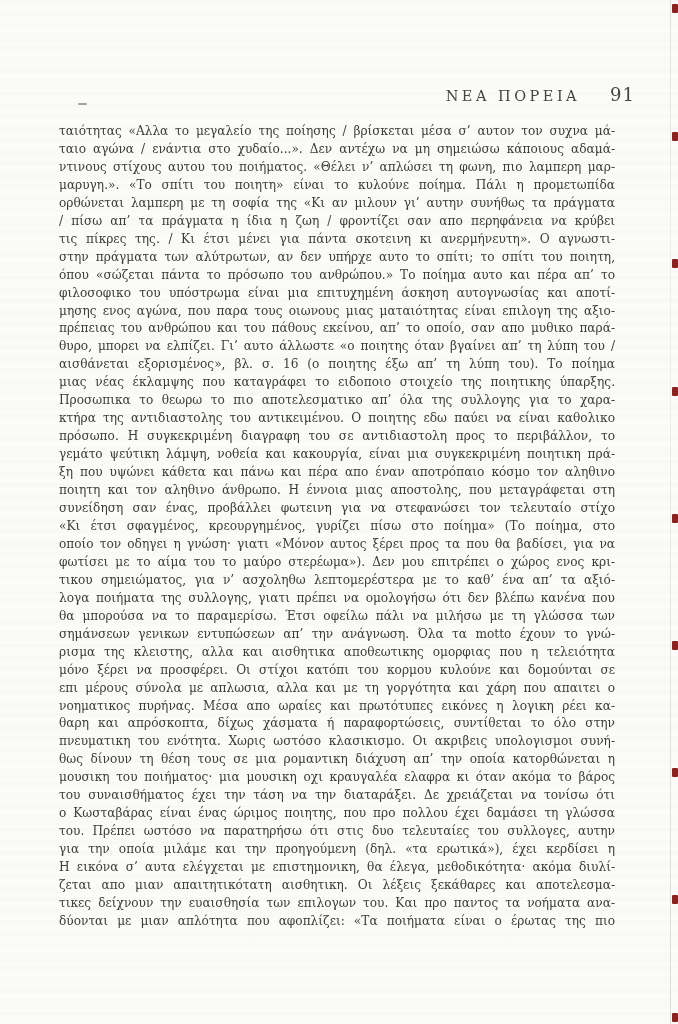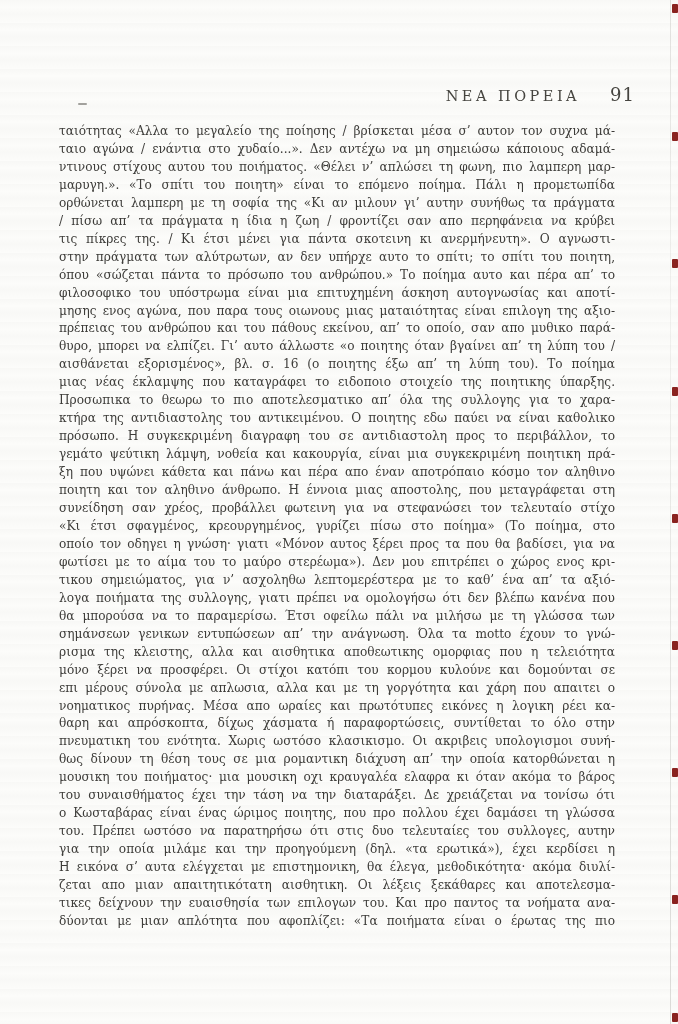--- a/index.html
+++ b/index.html
@@ -107,39 +107,39 @@
     <span class="journal-title">ΝΕΑ ΠΟΡΕΙΑ</span>
     <span class="page-number">91</span>
   </div>
 
   <div class="header-smudge"></div>
 
   <div class="body-text">
       <div class="text-line">ταιότητας «Αλλα το μεγαλείο της ποίησης / βρίσκεται μέσα σ’ αυτον τον συχνα μά-</div>
       <div class="text-line">ταιο αγώνα / ενάντια στο χυδαίο...». Δεν αντέχω να μη σημειώσω κάποιους αδαμά-</div>
       <div class="text-line">ντινους στίχους αυτου του ποιήματος. «Θέλει ν’ απλώσει τη φωνη, πιο λαμπερη μαρ-</div>
-      <div class="text-line">μαρυγη.». «Το σπίτι του ποιητη» είναι το επόμενο ποίημα. Πάλι η προμετωπίδα</div>
+      <div class="text-line">μαρυγη.». «Το σπίτι του ποιητη» είναι το κυλούνε ποίημα. Πάλι η προμετωπίδα</div>
       <div class="text-line">ορθώνεται λαμπερη με τη σοφία της «Κι αν μιλουν γι’ αυτην συνήθως τα πράγματα</div>
       <div class="text-line">/ πίσω απ’ τα πράγματα η ίδια η ζωη / φροντίζει σαν απο περηφάνεια να κρύβει</div>
       <div class="text-line">τις πίκρες της. / Κι έτσι μένει για πάντα σκοτεινη κι ανερμήνευτη». Ο αγνωστι-</div>
       <div class="text-line">στην πράγματα των αλύτρωτων, αν δεν υπήρχε αυτο το σπίτι; το σπίτι του ποιητη,</div>
       <div class="text-line">όπου «σώζεται πάντα το πρόσωπο του ανθρώπου.» Το ποίημα αυτο και πέρα απ’ το</div>
       <div class="text-line">φιλοσοφικο του υπόστρωμα είναι μια επιτυχημένη άσκηση αυτογνωσίας και αποτί-</div>
       <div class="text-line">μησης ενος αγώνα, που παρα τους οιωνους μιας ματαιότητας είναι επιλογη της αξιο-</div>
       <div class="text-line">πρέπειας του ανθρώπου και του πάθους εκείνου, απ’ το οποίο, σαν απο μυθικο παρά-</div>
       <div class="text-line">θυρο, μπορει να ελπίζει. Γι’ αυτο άλλωστε «ο ποιητης όταν βγαίνει απ’ τη λύπη του /</div>
       <div class="text-line">αισθάνεται εξορισμένος», βλ. σ. 16 (ο ποιητης έξω απ’ τη λύπη του). Το ποίημα</div>
       <div class="text-line">μιας νέας έκλαμψης που καταγράφει το ειδοποιο στοιχείο της ποιητικης ύπαρξης.</div>
       <div class="text-line">Προσωπικα το θεωρω το πιο αποτελεσματικο απ’ όλα της συλλογης για το χαρα-</div>
       <div class="text-line">κτήρα της αντιδιαστολης του αντικειμένου. Ο ποιητης εδω παύει να είναι καθολικο</div>
       <div class="text-line">πρόσωπο. Η συγκεκριμένη διαγραφη του σε αντιδιαστολη προς το περιβάλλον, το</div>
       <div class="text-line">γεμάτο ψεύτικη λάμψη, νοθεία και κακουργία, είναι μια συγκεκριμένη ποιητικη πρά-</div>
       <div class="text-line">ξη που υψώνει κάθετα και πάνω και πέρα απο έναν αποτρόπαιο κόσμο τον αληθινο</div>
       <div class="text-line">ποιητη και τον αληθινο άνθρωπο. Η έννοια μιας αποστολης, που μεταγράφεται στη</div>
-      <div class="text-line">συνείδηση σαν χρέος, προβάλλει φωτεινη για να στεφανώσει τον τελευταίο στίχο</div>
+      <div class="text-line">συνείδηση σαν ένας, προβάλλει φωτεινη για να στεφανώσει τον τελευταίο στίχο</div>
       <div class="text-line">«Κι έτσι σφαγμένος, κρεουργημένος, γυρίζει πίσω στο ποίημα» (Το ποίημα, στο</div>
       <div class="text-line">οποίο τον οδηγει η γνώση· γιατι «Μόνον αυτος ξέρει προς τα που θα βαδίσει, για να</div>
       <div class="text-line">φωτίσει με το αίμα του το μαύρο στερέωμα»). Δεν μου επιτρέπει ο χώρος ενος κρι-</div>
       <div class="text-line">τικου σημειώματος, για ν’ ασχοληθω λεπτομερέστερα με το καθ’ ένα απ’ τα αξιό-</div>
       <div class="text-line">λογα ποιήματα της συλλογης, γιατι πρέπει να ομολογήσω ότι δεν βλέπω κανένα που</div>
       <div class="text-line">θα μπορούσα να το παραμερίσω. Έτσι οφείλω πάλι να μιλήσω με τη γλώσσα των</div>
       <div class="text-line">σημάνσεων γενικων εντυπώσεων απ’ την ανάγνωση. Όλα τα motto έχουν το γνώ-</div>
       <div class="text-line">ρισμα της κλειστης, αλλα και αισθητικα αποθεωτικης ομορφιας που η τελειότητα</div>
       <div class="text-line">μόνο ξέρει να προσφέρει. Οι στίχοι κατόπι του κορμου κυλούνε και δομούνται σε</div>
       <div class="text-line">επι μέρους σύνολα με απλωσια, αλλα και με τη γοργότητα και χάρη που απαιτει ο</div>

